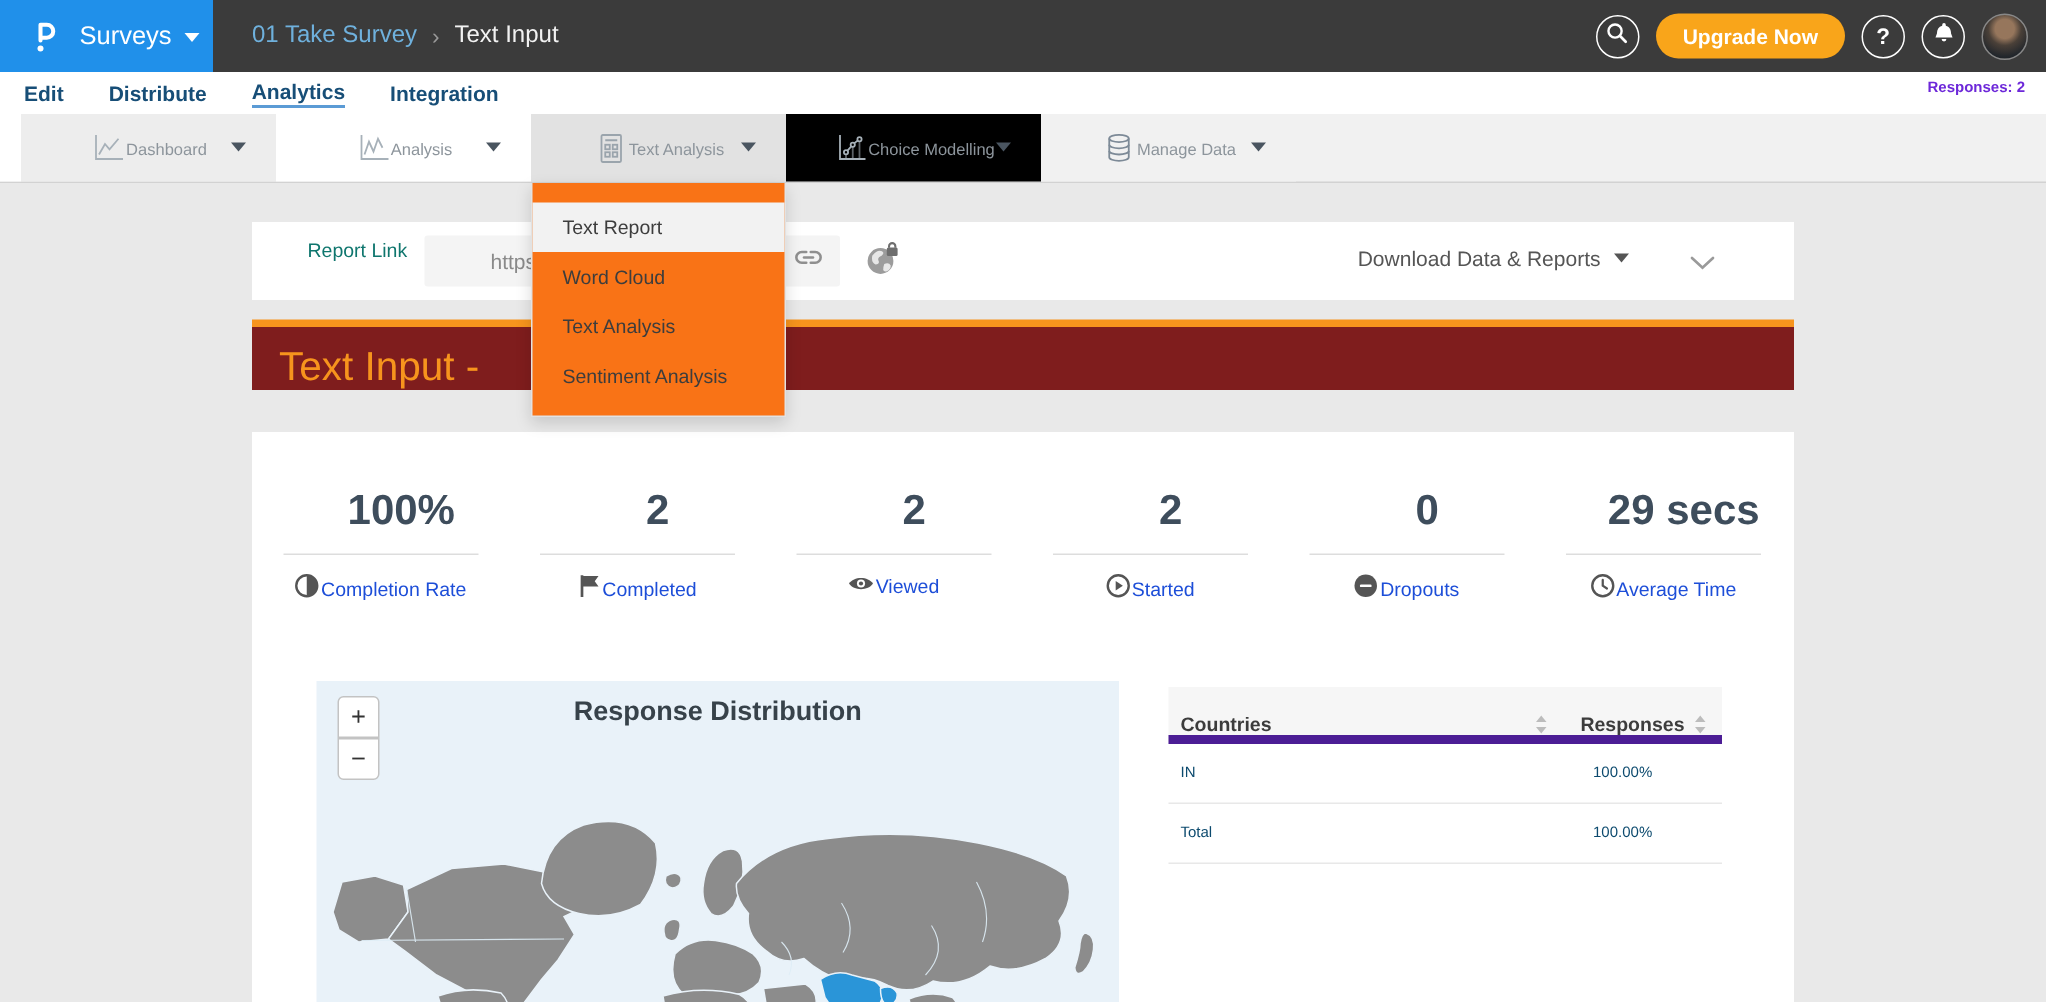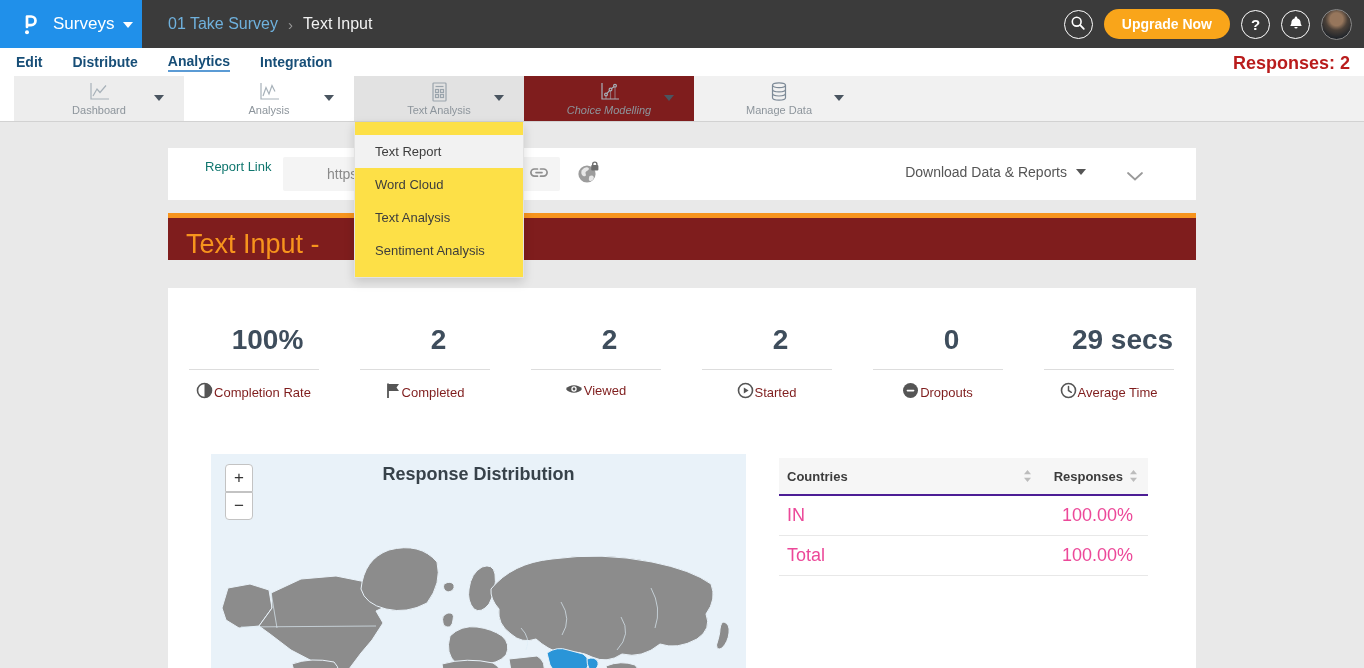--- a/index.html
+++ b/index.html
@@ -25,35 +25,35 @@
   .circle-btn { width:29px; height:29px; border:1.5px solid #fff; border-radius:50%; display:flex; align-items:center; justify-content:center; cursor:pointer; color:#fff; font-size:15px; font-weight:bold; }
   .upgrade-btn { height:30px; padding:0 18px; background:#f9a51a; border:none; border-radius:16px; color:#fff; font-weight:bold; font-size:14px; cursor:pointer; font-family:"Liberation Sans",sans-serif; }
   .avatar { width:31px; height:31px; border-radius:50%; cursor:pointer;
     background: radial-gradient(circle at 50% 32%, #96765c 0 26%, #4a4038 45%, #23272c 75%, #15181b 100%);
     border:1px solid #888; }
   
   .survey-nav { position:absolute; left:0; top:48px; width:1364px; height:28px; background:#fff; z-index:25; }
   .nav-items { position:absolute; left:16px; top:0; height:28px; display:flex; gap:30px; align-items:center; }
   .nav-item { font-size:14px; font-weight:bold; color:#174e77; cursor:pointer; line-height:18px; }
   .nav-item.active { border-bottom:2px solid #5b9bd5; }
-  .responses-count { position:absolute; right:14px; top:5px; font-size:18px; font-weight:bold; color:#b91c1c;padding-left:29px; }
+  .responses-count { position:absolute; right:14px; top:5px; font-size:10px; font-weight:bold; color:#6d28d9;padding-left:29px; }
   
   .toolbar { position:absolute; left:0; top:76px; width:1364px; height:46px; background:#f1f1f1; border-bottom:1px solid #d2d2d2; z-index:20; }
   .toolbar-cap { position:absolute; left:0; top:0; width:14px; height:45px; background:#fff; }
-  .tab { position:absolute; top:0; height:45px; width:170px; display:flex; flex-direction:column; align-items:center; justify-content:center; cursor:pointer;text-align:center; }
+  .tab { position:absolute; top:0; height:45px; width:170px; display:flex; align-items:center; justify-content:center; cursor:pointer;text-align:center; }
   .tab-0{ left:14px;  background:#ededed; }
   .tab-1{ left:184px; background:#ffffff; }
   .tab-2{ left:354px; background:#e2e2e2; }
-  .tab-3{ left:524px; background:#7f1d1d;font-style:italic; }
+  .tab-3{ left:524px; background:#000000; }
   .tab-4{ left:694px; background:#f1f1f1; }
   .tab-icon { height:21px; display:flex; align-items:flex-end; }
   .tab-label { font-size:11px; color:#8d959c; margin-top:2px; }
   .tab-caret { position:absolute; right:20px; top:19px; width:0; height:0; border-left:5px solid transparent; border-right:5px solid transparent; border-top:6px solid #4a5560; }
   
-  .dropdown { position:absolute; left:354px; top:122px; width:170px; background:#fde047; border:1px solid #e2e2e2; border-top:none;
+  .dropdown { position:absolute; left:354px; top:122px; width:170px; background:#f97316; border:1px solid #e2e2e2; border-top:none;
     box-shadow:0 4px 10px rgba(0,0,0,.15); z-index:40; padding:13px 0 10px 0; }
   .menu-item { height:33px; line-height:33px; padding-left:20px; font-size:13px; color:#3d3d3d; cursor:pointer; }
   .menu-item.highlight { background:#f2f2f2; }
   
   .report-band { position:absolute; left:168px; top:148px; width:1028px; height:52px; background:#fff; z-index:5; }
   .report-label { position:absolute; left:37px; top:11px; font-size:13px; color:#0f766e; }
   .url-box { position:absolute; left:115px; top:9px; width:277px; height:34px; background:#f4f4f4; border-radius:2px;
     display:flex; align-items:center; justify-content:space-between; padding:0 10px 0 12px; cursor:text; }
   .url-text { font-size:14px; color:#8a8a8a; white-space:nowrap; overflow:hidden;margin-left:32px; }
   .globe-wrap { position:absolute; left:409px; top:13px; cursor:pointer; }
@@ -64,37 +64,37 @@
   
   .orange-bar { position:absolute; left:168px; top:213px; width:1028px; height:5px; background:#f7941d; z-index:5; }
   .title-band { position:absolute; left:168px; top:218px; width:1028px; height:42px; background:#7f1d1d; z-index:5; }
   .page-title { position:absolute; left:18px; top:11px; font-size:27px; color:#f7941d; font-weight:500; }
   
   .main-panel { position:absolute; left:168px; top:288px; width:1028px; height:380px; background:#fff; z-index:5; }
   .stats-row { position:absolute; left:0; top:36px; width:1028px; display:flex; }
   .stat { width:171px; display:flex; flex-direction:column; align-items:center; }
   .stat-value { font-size:28px; font-weight:bold; color:#3e4d5c;margin-left:28px; }
   .stat-divider { width:130px; height:1px; background:#ddd; margin:13px 0 12px 0; }
-  .stat-label { display:flex; align-items:center; gap:1px; font-size:13px; color:#7f1d1d; }
+  .stat-label { display:flex; align-items:center; gap:1px; font-size:13px; color:#1d4ed8; }
   
   .map-panel { position:absolute; left:43px; top:166px; width:535px; height:214px; background:#e9f2f9; overflow:hidden; }
   .map-title { position:absolute; left:0; top:10px; width:535px; text-align:center; font-size:18px; font-weight:bold; color:#37424a; }
   .zoom-btn { position:absolute; left:14px; width:28px; height:28px; background:#fff; border:1px solid #c3c3c3; border-radius:4px;
     font-size:17px; color:#333; cursor:pointer; line-height:26px; text-align:center; font-family:"Liberation Sans",sans-serif; }
   .zoom-in { top:10px; border-bottom-left-radius:0; border-bottom-right-radius:0; }
   .zoom-out { top:38px; border-top-left-radius:0; border-top-right-radius:0; }
   .world-map { position:absolute; left:0; top:74px; cursor:grab; }
   
   .countries-table { position:absolute; left:611px; top:170px; width:369px; }
-  .ct-header { height:38px; background:#f6f6f6; border-bottom:2px solid #4c1d95; display:flex; align-items:center; padding:0 10px 0 8px; }
+  .ct-header { height:38px; background:#f6f6f6; border-bottom:6px solid #4c1d95; display:flex; align-items:flex-end; padding:0 10px 0 8px; }
   .ct-h1 { font-size:13px; font-weight:bold; color:#3c3c3c; cursor:pointer; }
   .ct-h2 { font-size:13px; font-weight:bold; color:#3c3c3c; cursor:pointer; margin-left:22px; }
   .ct-spacer { flex:1; }
   .sort-icon { display:flex; align-items:center; cursor:pointer; margin-left:6px; }
-  .ct-row { height:40px; border-bottom:1px solid #e8e8e8; display:flex; align-items:center; padding:0 10px 0 8px; font-size:18px; color:#ec4899; }
+  .ct-row { height:40px; border-bottom:1px solid #e8e8e8; display:flex; align-items:center; padding:0 10px 0 8px; font-size:10px; color:#0c4a6e; }
   .ct-c1 { width:275px; }
 </style>
 </head>
 <body>
 
 <div class="header">
   <div class="logo-block">
     <span class="logo-glyph">
       <svg width="26" height="26" viewBox="0 0 26 26">
         <path d="M9 16 V5.5 H13.2 a4.3 4.3 0 0 1 0 8.6 H9" stroke="#fff" stroke-width="2.7" fill="none" stroke-linecap="round" stroke-linejoin="round"></path>

